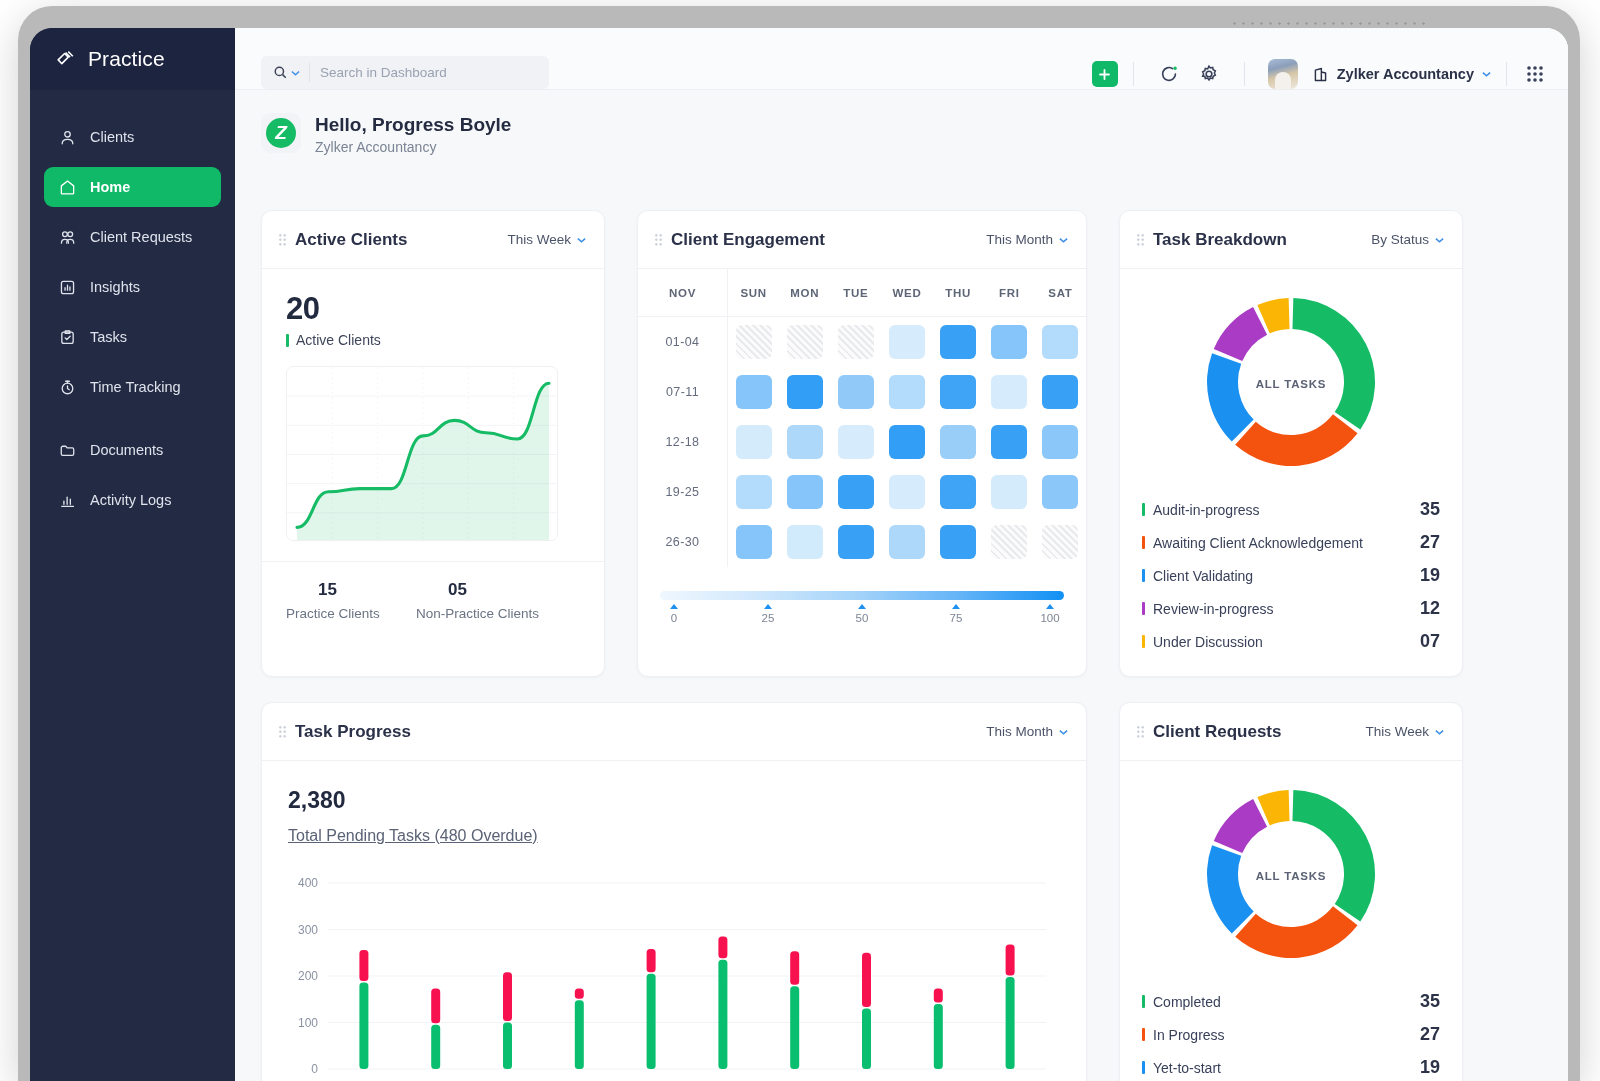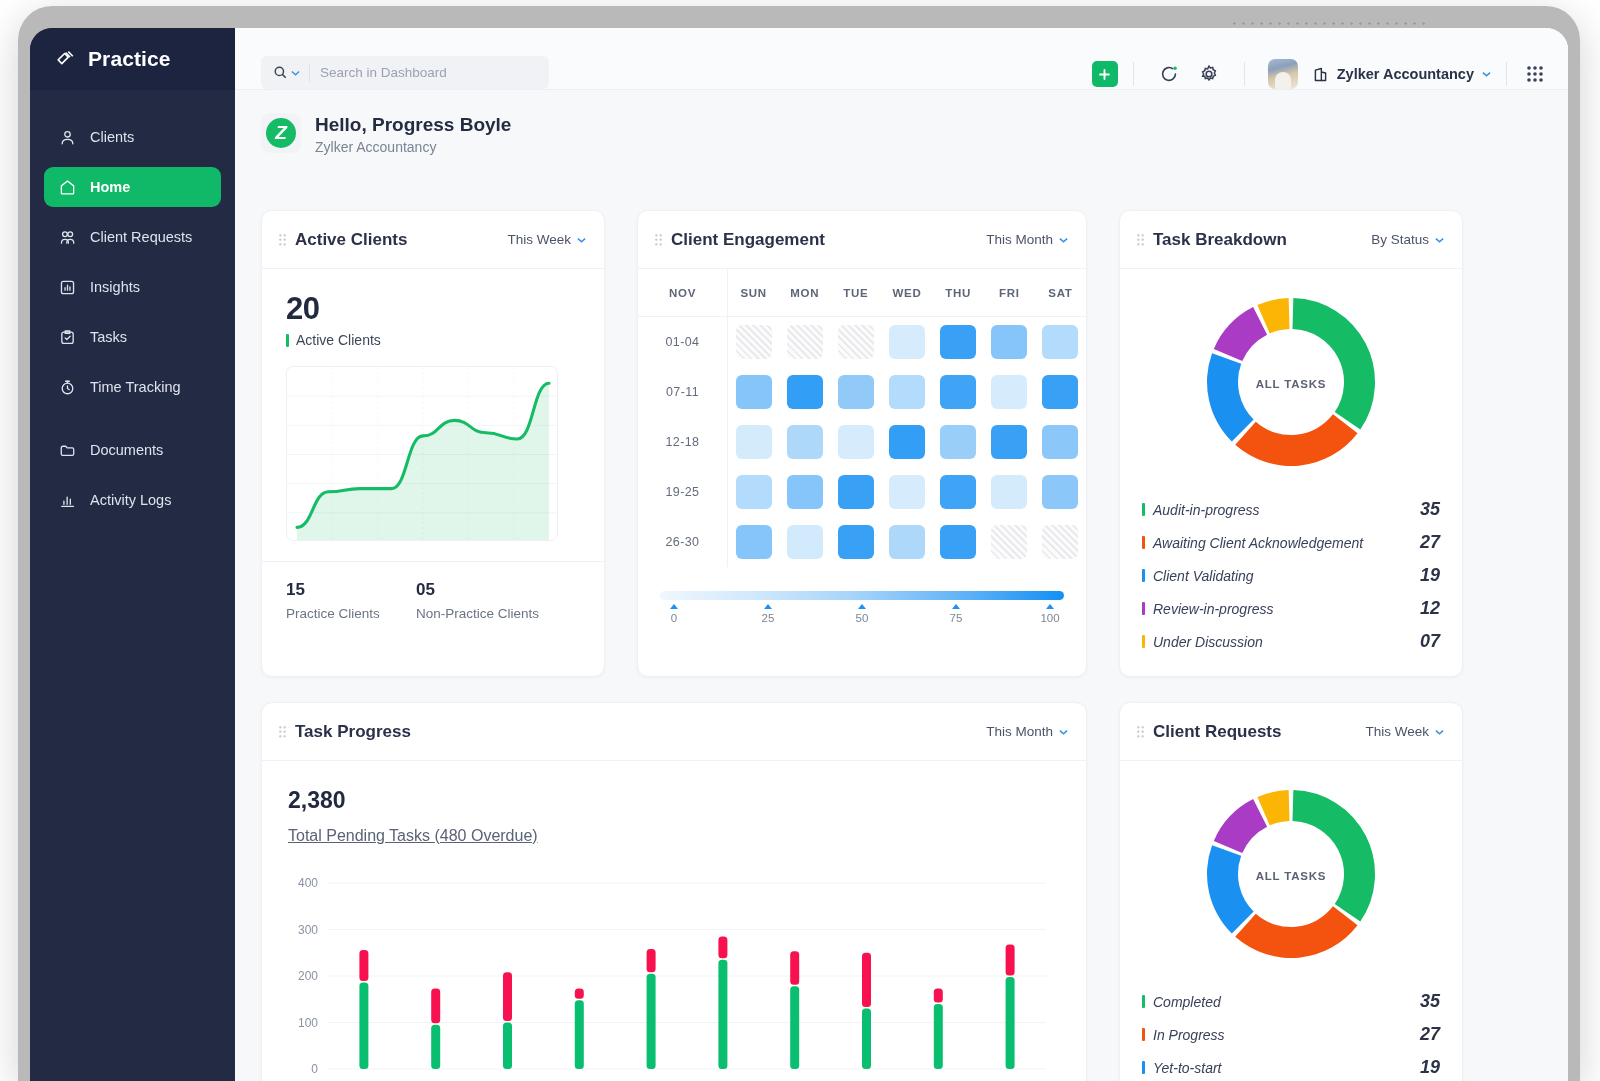--- a/index.html
+++ b/index.html
@@ -39,21 +39,21 @@
     background: #222a44;
   }
   #brand {
     height: 62px;
     display: flex; align-items: center; gap: 11px;
     padding-left: 24px;
     background: #1c2440;
   }
   #brand .logo { width: 23px; height: 22px; flex: none; }
   #brand .name {
-    color: #ffffff; font-size: 21px; font-weight: 700; letter-spacing: .1px;
+    color: #ffffff; font-size: 21px; font-weight: 400; letter-spacing: .1px;
   }
   #nav { padding: 27px 14px 0 14px; }
   .nav-item {
     display: flex; align-items: center; gap: 14px;
     height: 40px; padding-left: 15px;
     border-radius: 9px;
     color: #dfe3ec; font-size: 14.5px;
     margin-bottom: 10px;
     cursor: pointer;
   }
@@ -171,21 +171,21 @@
   #ac-chart {
     margin-top: 18px; height: 175px; width: 272px;
     border: 1px solid #eef0f4; border-radius: 7px; overflow: hidden;
     position: relative; background: #fff;
   }
   #ac-foot {
     margin-top: 20px; border-top: 1px solid #f0f1f5;
     display: flex; padding: 18px 0 20px 24px;
   }
   .acf-col { width: 130px; }
-  .acf-num { font-size: 17px; font-weight: 700; color: #252c42; }
+  .acf-num { font-size: 17px; font-weight: 700; color: #252c42; margin-left: 32px; }
   .acf-lbl { font-size: 13.5px; color: #6b7484; margin-top: 6px; }
 
   
   #hm-head {
     display: grid; grid-template-columns: 90px repeat(7, 1fr);
     border-bottom: 1px solid #f0f1f5; height: 48px;
   }
   #hm-head > div {
     display: flex; align-items: center; justify-content: center;
     font-size: 11.5px; font-weight: 700; color: #5d6577; letter-spacing: .7px;
@@ -217,21 +217,21 @@
   .hm-tick span { font-size: 11.5px; color: #7d8594; margin-top: 3px; }
 
   
   .donut-wrap { padding: 24px 0 10px 0; display: flex; justify-content: center; }
   .donut { position: relative; }
   .donut .center-lbl {
     position: absolute; left: 0; top: 0; width: 100%; height: 100%;
     display: flex; align-items: center; justify-content: center;
     font-size: 11.5px; font-weight: 700; color: #5b6274; letter-spacing: .8px;
   }
-  .legend { padding: 8px 22px 18px 22px; font-style: italic; }
+  .legend { padding: 8px 22px 18px 22px; }
   .legend-row {
     display: flex; align-items: center;
     height: 33px; font-size: 14px; color: #39415a;
   }
   .legend-row .lbl { margin-left: 8px; }
   .legend-row .val { margin-left: auto; font-weight: 700; color: #2c3348; font-size: 18px; }
 
   
   #cards-2 {
     position: absolute; left: 26px; top: 674px;

